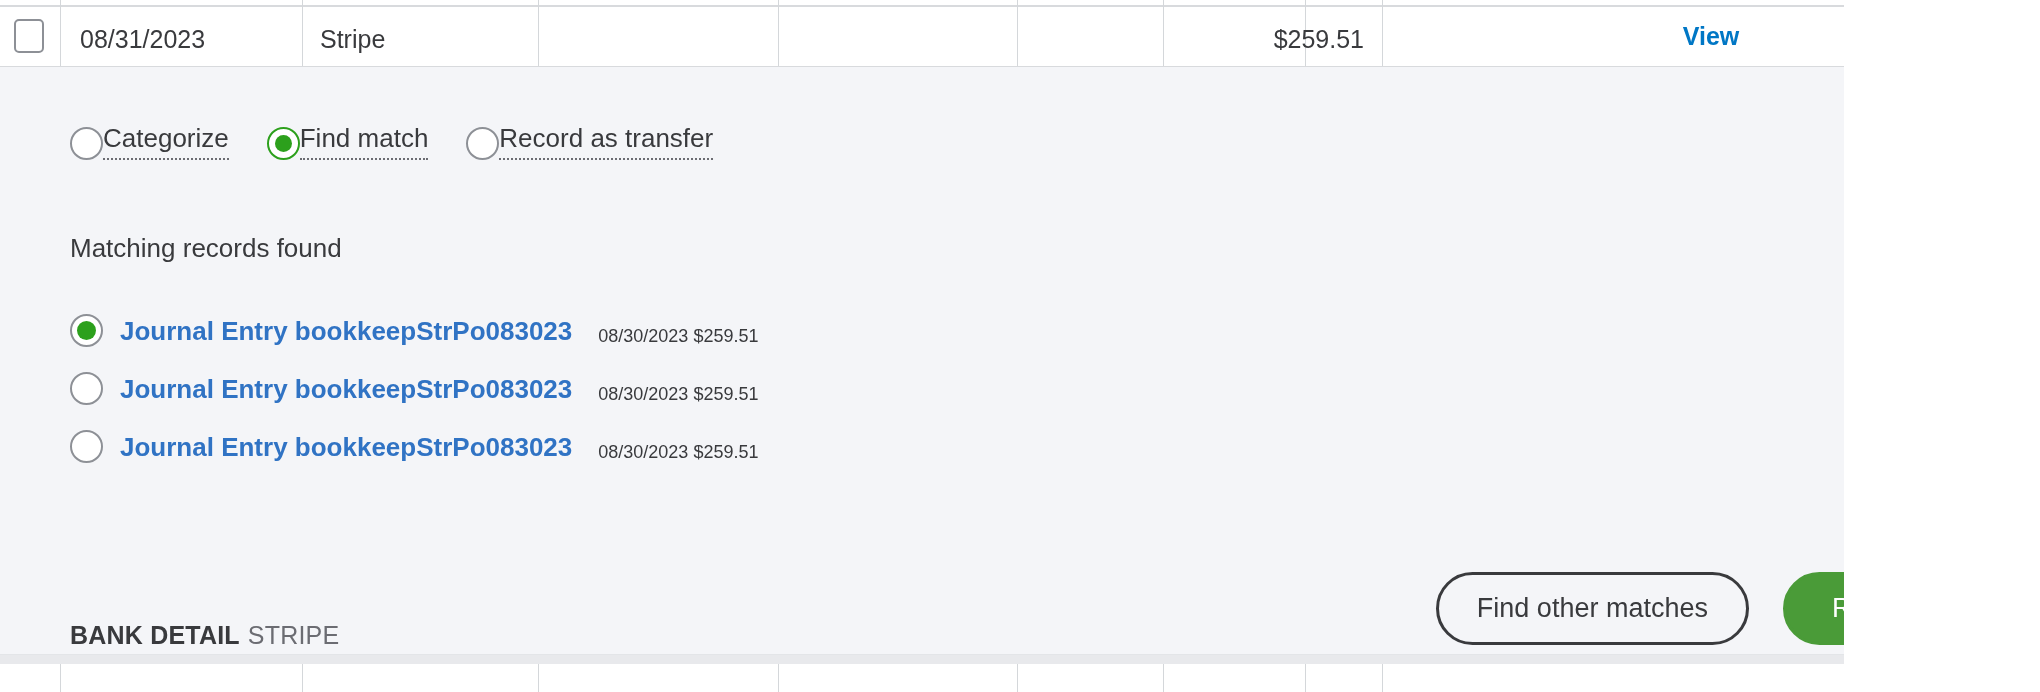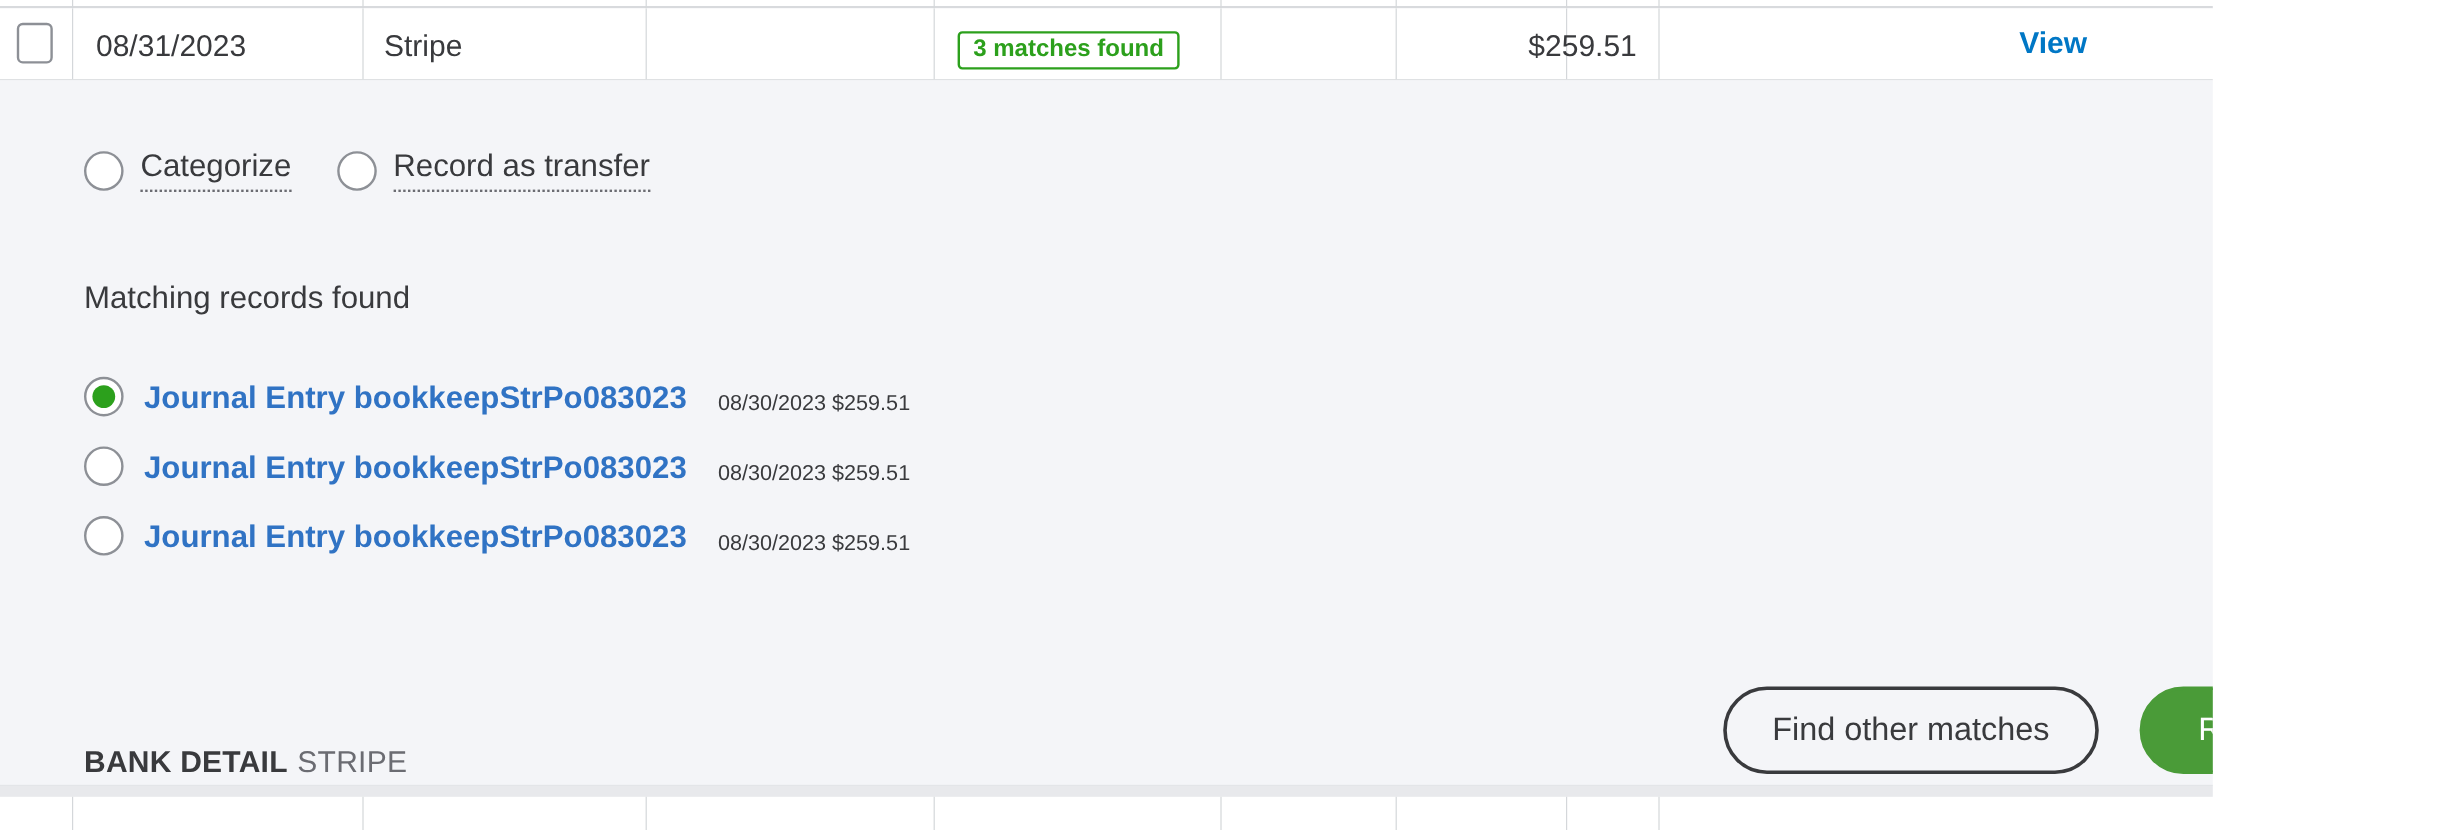--- a/index.html
+++ b/index.html
@@ -145,22 +145,21 @@
   .mode-row {
     position: absolute;
     left: 70px;
     top: 56px;
     display: flex;
     align-items: flex-start;
     gap: 38px;
   }
   .mode-opt {
     display: flex;
-    align-items: center;
-    gap: 14px;
+    align-items: flex-end;
     cursor: pointer;
   }
   .radio {
     position: relative;
     width: 33px;
     height: 33px;
     border-radius: 50%;
     background: #ffffff;
     border: 2px solid #8d9096;
     box-sizing: border-box;
@@ -380,37 +379,40 @@
       <div class="cell-div" style="left:1382px"></div>
 
       <div class="checkbox-cell">
         <div class="checkbox"></div>
       </div>
 
       <div class="txn-text txn-date">08/31/2023</div>
 
       <div class="txn-text txn-payee">Stripe</div>
 
-      <div class="badge">3 matches found</div>
 
       <div class="txn-text txn-amount" style="right:658px;">$259.51</div>
 
       <div class="view-link">View</div>
     </div>
   </div>
 
   <div class="panel">
 
     <div class="mode-row">
 
       <div class="mode-opt">
         <span class="radio"></span>
         <span class="mode-label">Categorize</span>
       </div>
 
+      <div class="mode-opt">
+        <span class="radio on"></span>
+        <span class="mode-label">Find match</span>
+      </div>
 
       <div class="mode-opt">
         <span class="radio"></span>
         <span class="mode-label">Record as transfer</span>
       </div>
     </div>
 
     <div class="close-x"></div>
 
     <div class="match-heading">Matching records found</div>

